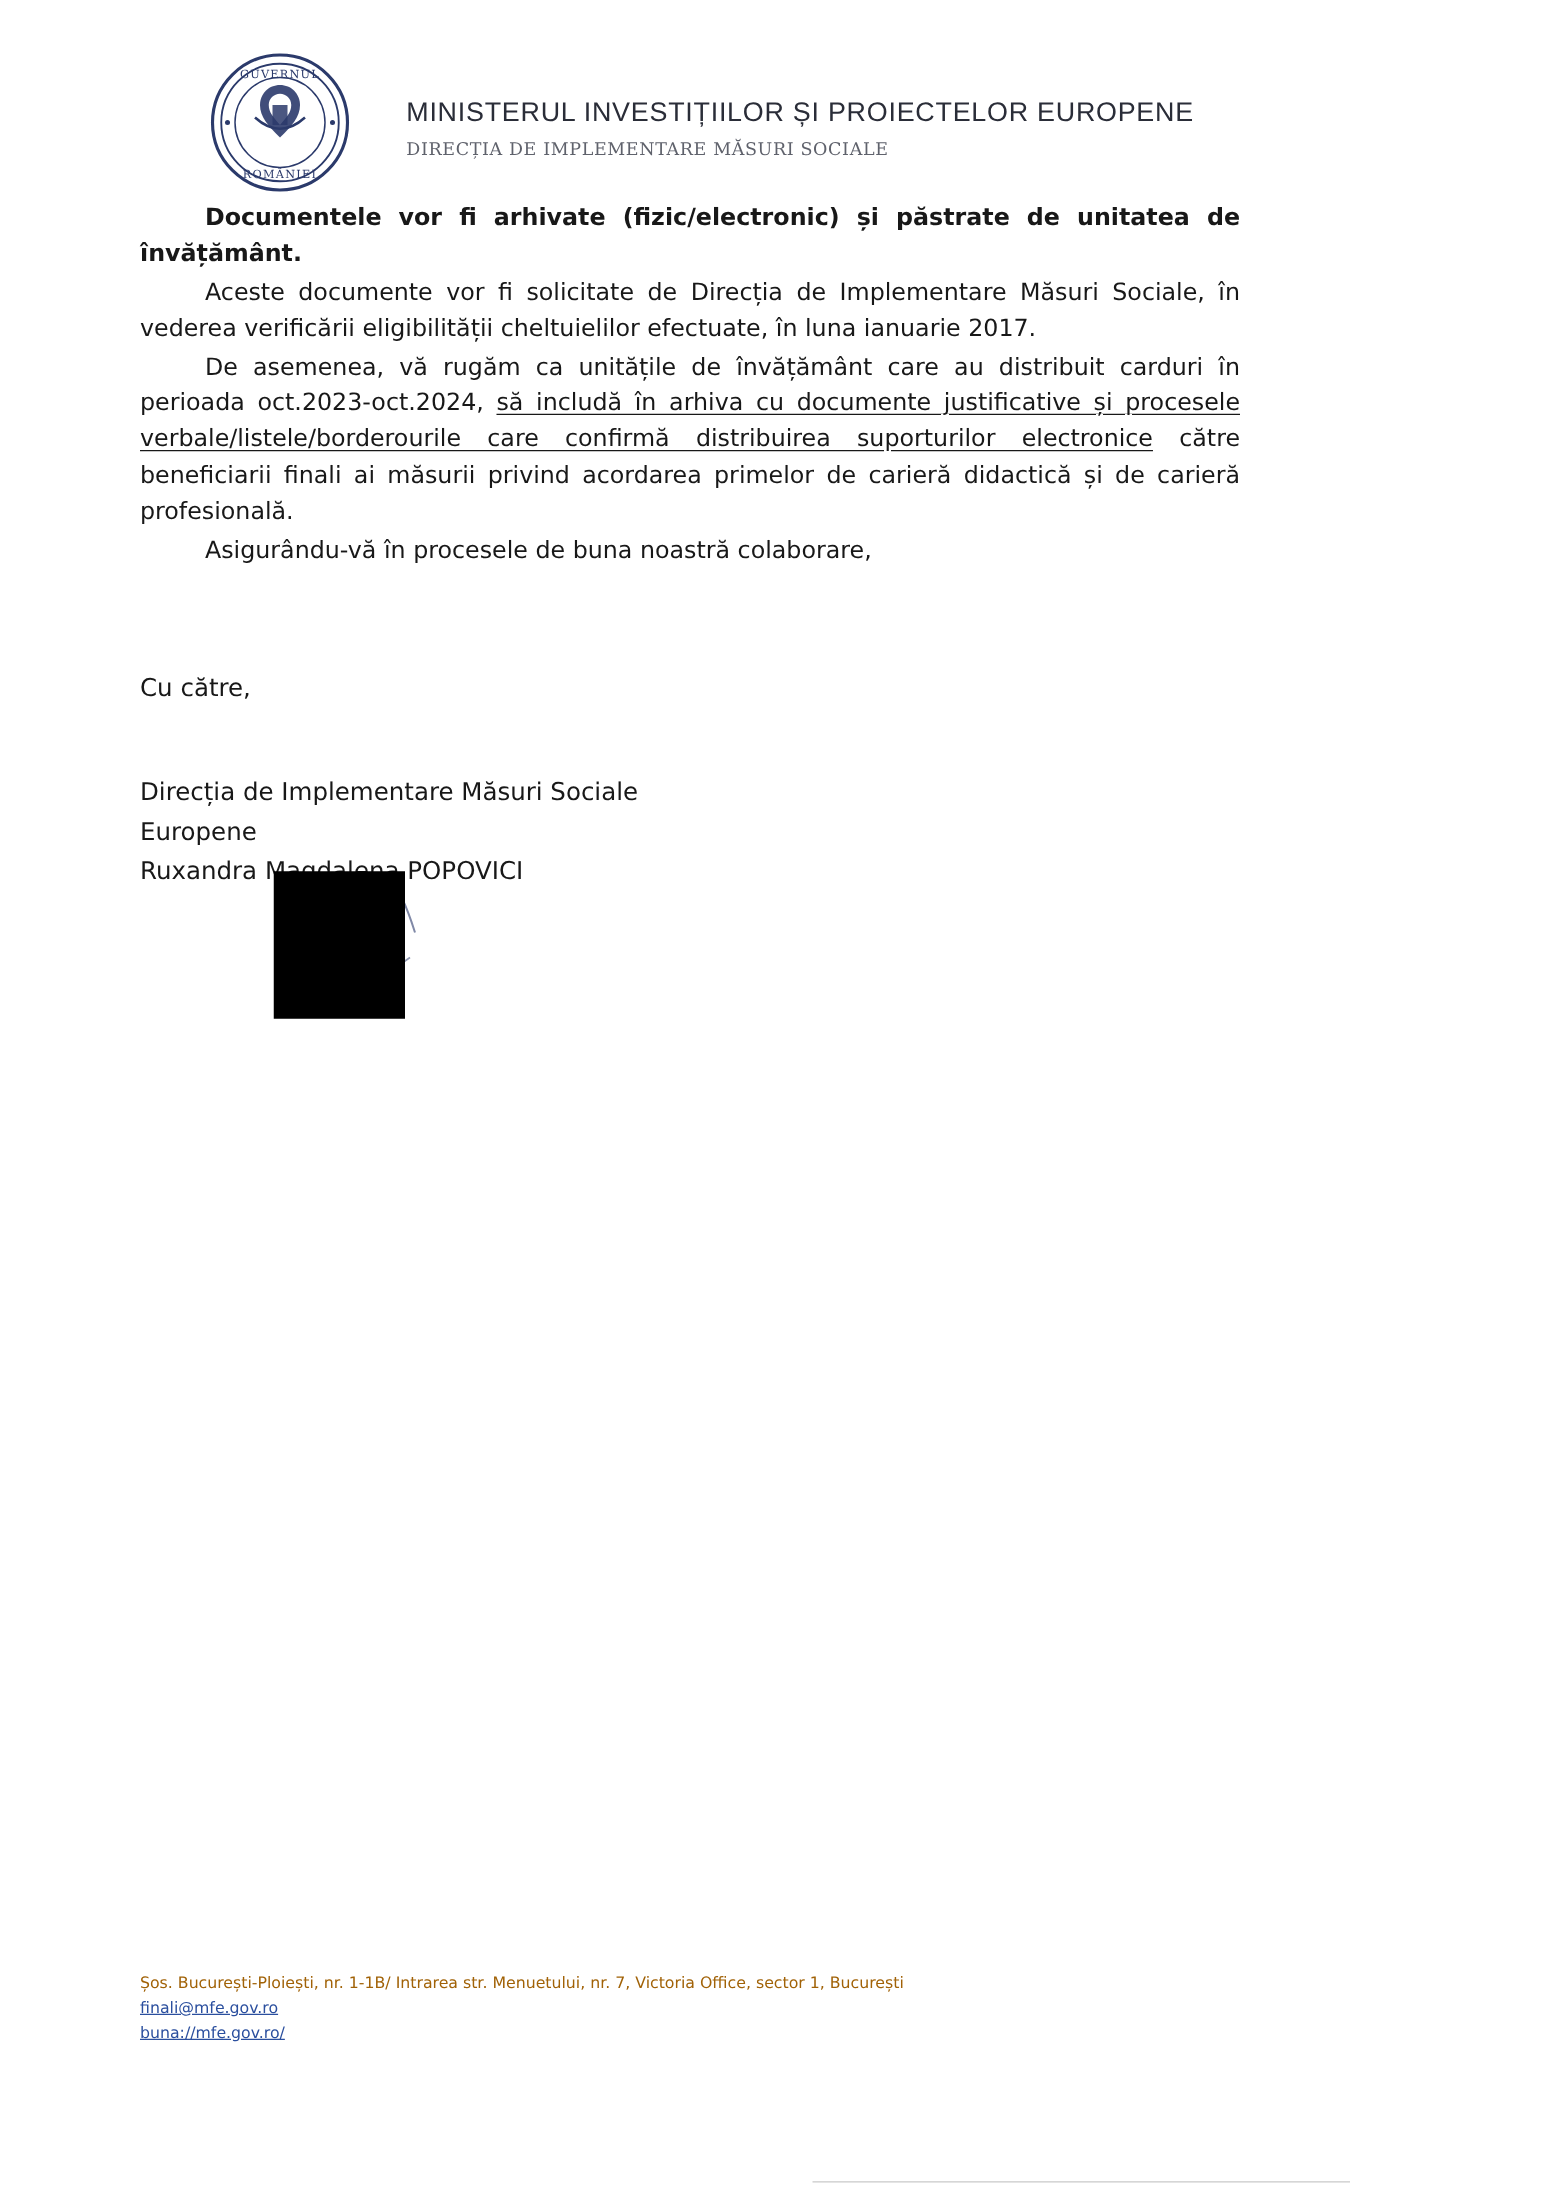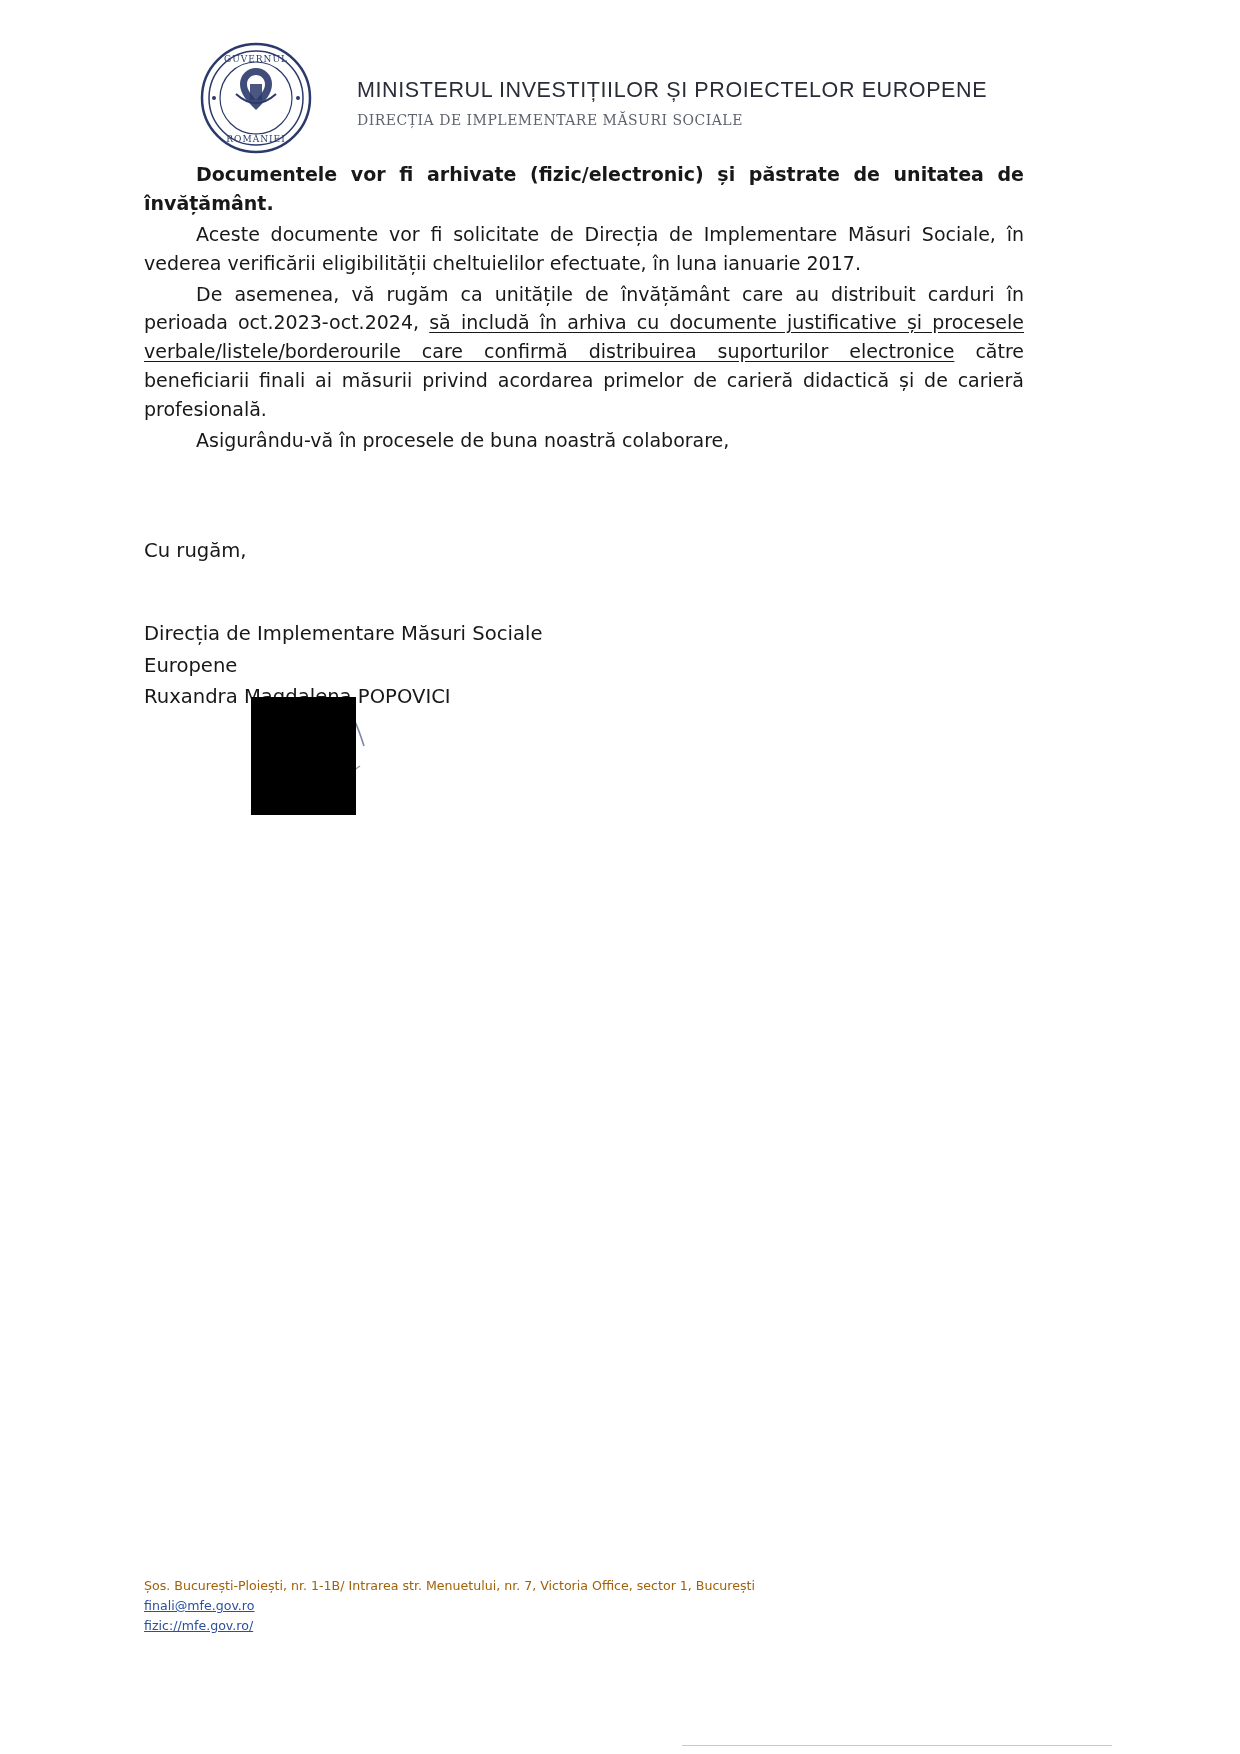--- a/index.html
+++ b/index.html
@@ -12,21 +12,20 @@
     height: 1754px;
     position: relative;
     font-family: "DejaVu Sans", sans-serif;
     color: #1a1a1a;
     overflow: hidden;
   }
 
   .page {
     position: absolute;
     inset: 0;
-    margin-left: 32px;
   }
 
   
   .header {
     position: absolute;
     top: 28px;
     left: 0;
     width: 100%;
     height: 120px;
   }
@@ -176,35 +175,35 @@
 
   <div class="content">
     <p class="p-bold">Documentele vor fi arhivate (fizic/electronic) și păstrate de unitatea de învățământ.</p>
     <p>Aceste documente vor fi solicitate de Direcția de Implementare Măsuri Sociale, în vederea verificării eligibilității cheltuielilor efectuate, în luna ianuarie 2017.</p>
     <p>
       <span>De asemenea, vă rugăm ca unitățile de învățământ care au distribuit carduri în perioada oct.2023-oct.2024, </span><u class="ul">să includă în arhiva cu documente justificative și procesele verbale/listele/borderourile care confirmă distribuirea suporturilor electronice</u><span> către beneficiarii finali ai măsurii privind acordarea primelor de carieră didactică și de carieră profesională.</span>
     </p>
     <p>Asigurându-vă în procesele de buna noastră colaborare,</p>
   </div>
 
-  <div class="sig">Cu rugăm,</div>
+  <div class="sig">Cu către,</div>
 
   <div class="sig-name-block">
     <div>Direcția de Implementare Măsuri Sociale</div>
     <div>Europene</div>
     <div>Ruxandra Magdalena POPOVICI</div>
   </div>
 
   <svg class="sig-scribble" viewBox="0 0 110 120" aria-hidden="true">
     <path d="M8 70 C 20 30, 40 95, 60 45 S 92 20, 104 58" stroke="#2b3a6b" stroke-width="1.6" fill="none" opacity="0.8"></path>
     <path d="M14 96 C 38 70, 62 108, 100 78" stroke="#2b3a6b" stroke-width="1.3" fill="none" opacity="0.7"></path>
   </svg>
 
   <div class="redaction"></div>
 
   <div class="footer">
     <div class="footer-addr">Șos. București-Ploiești, nr. 1-1B/ Intrarea str. Menuetului, nr. 7, Victoria Office, sector 1, București</div>
     <a href="#">finali@mfe.gov.ro</a>
-    <a href="#">fizic://mfe.gov.ro/</a>
+    <a href="#">buna://mfe.gov.ro/</a>
   </div>
 
   <div class="bottom-rule"></div>
 </div>
 
 </body></html>

